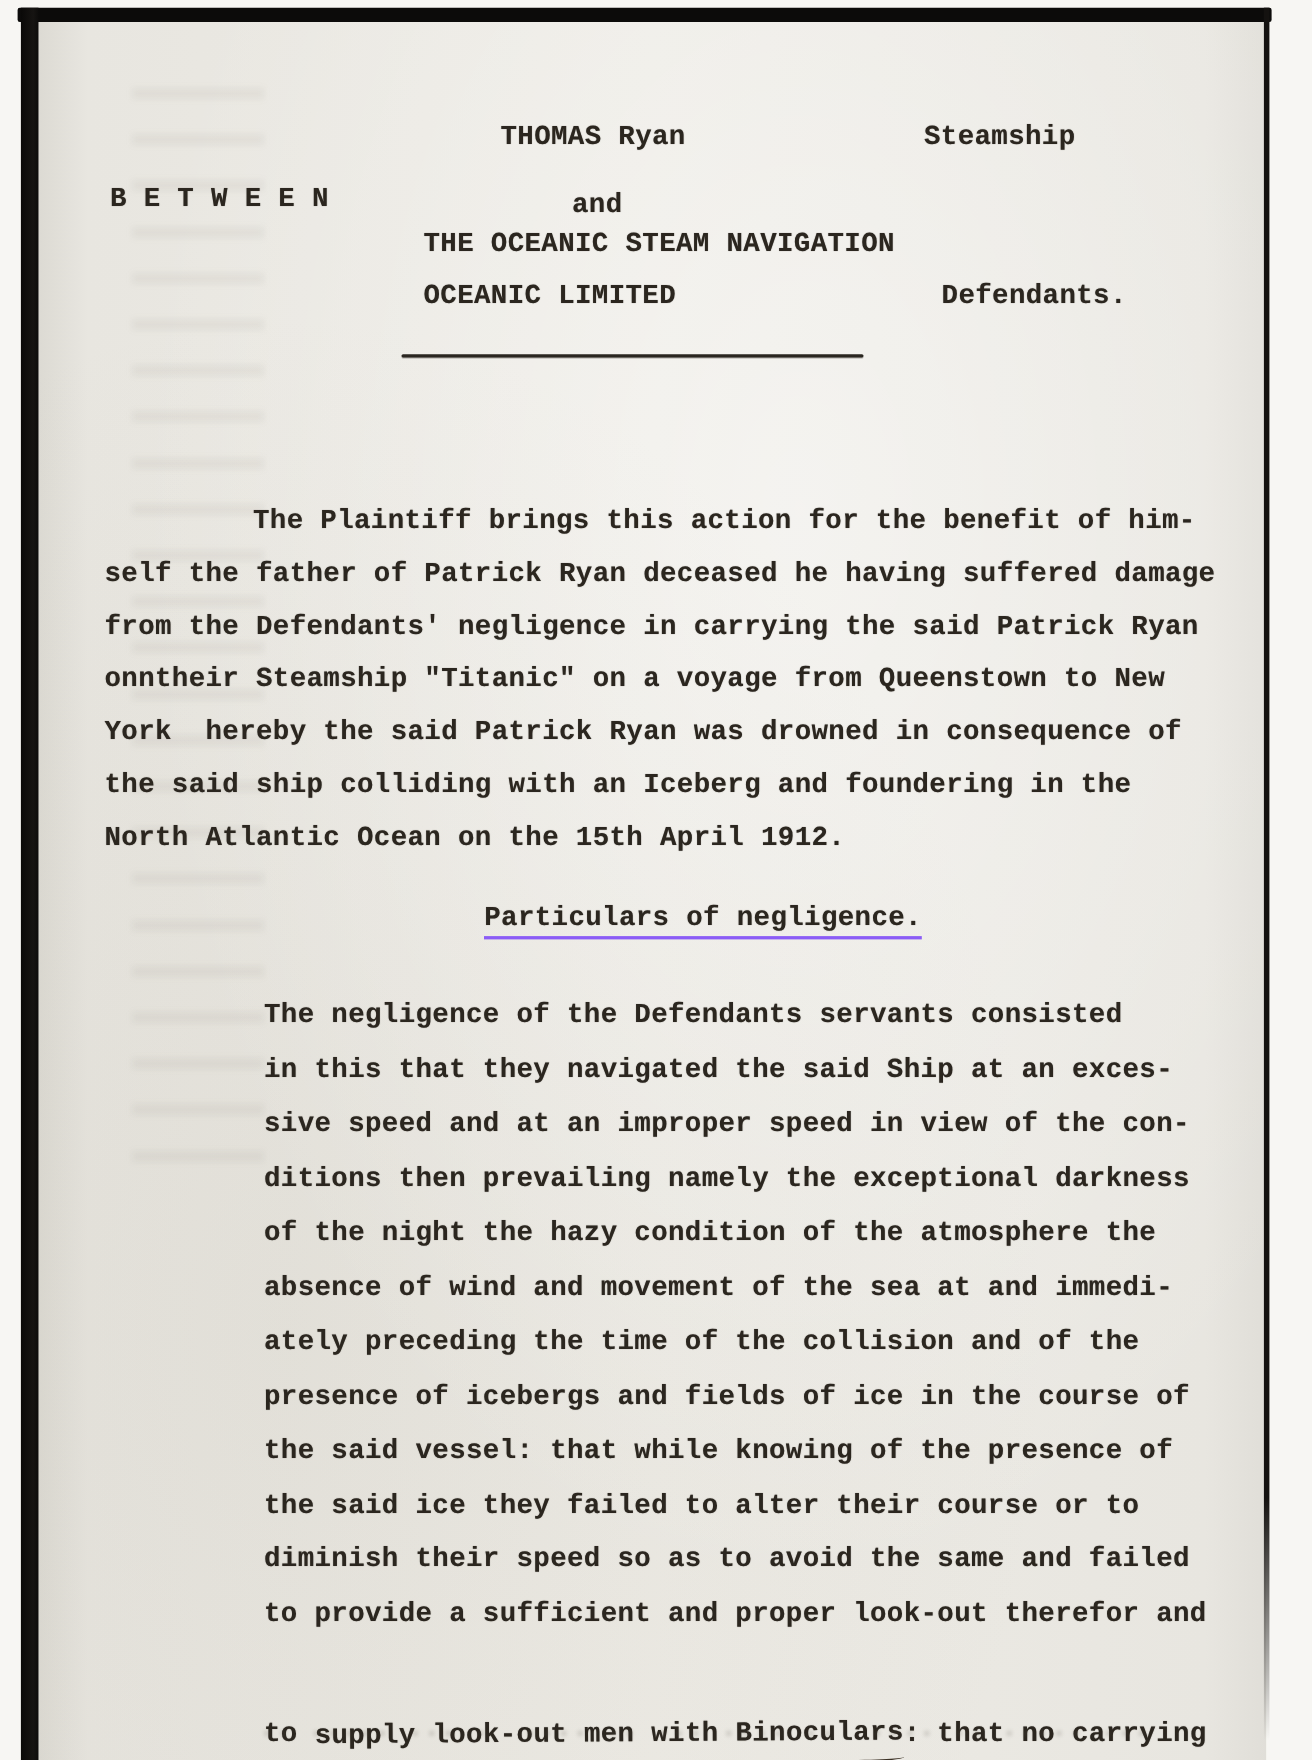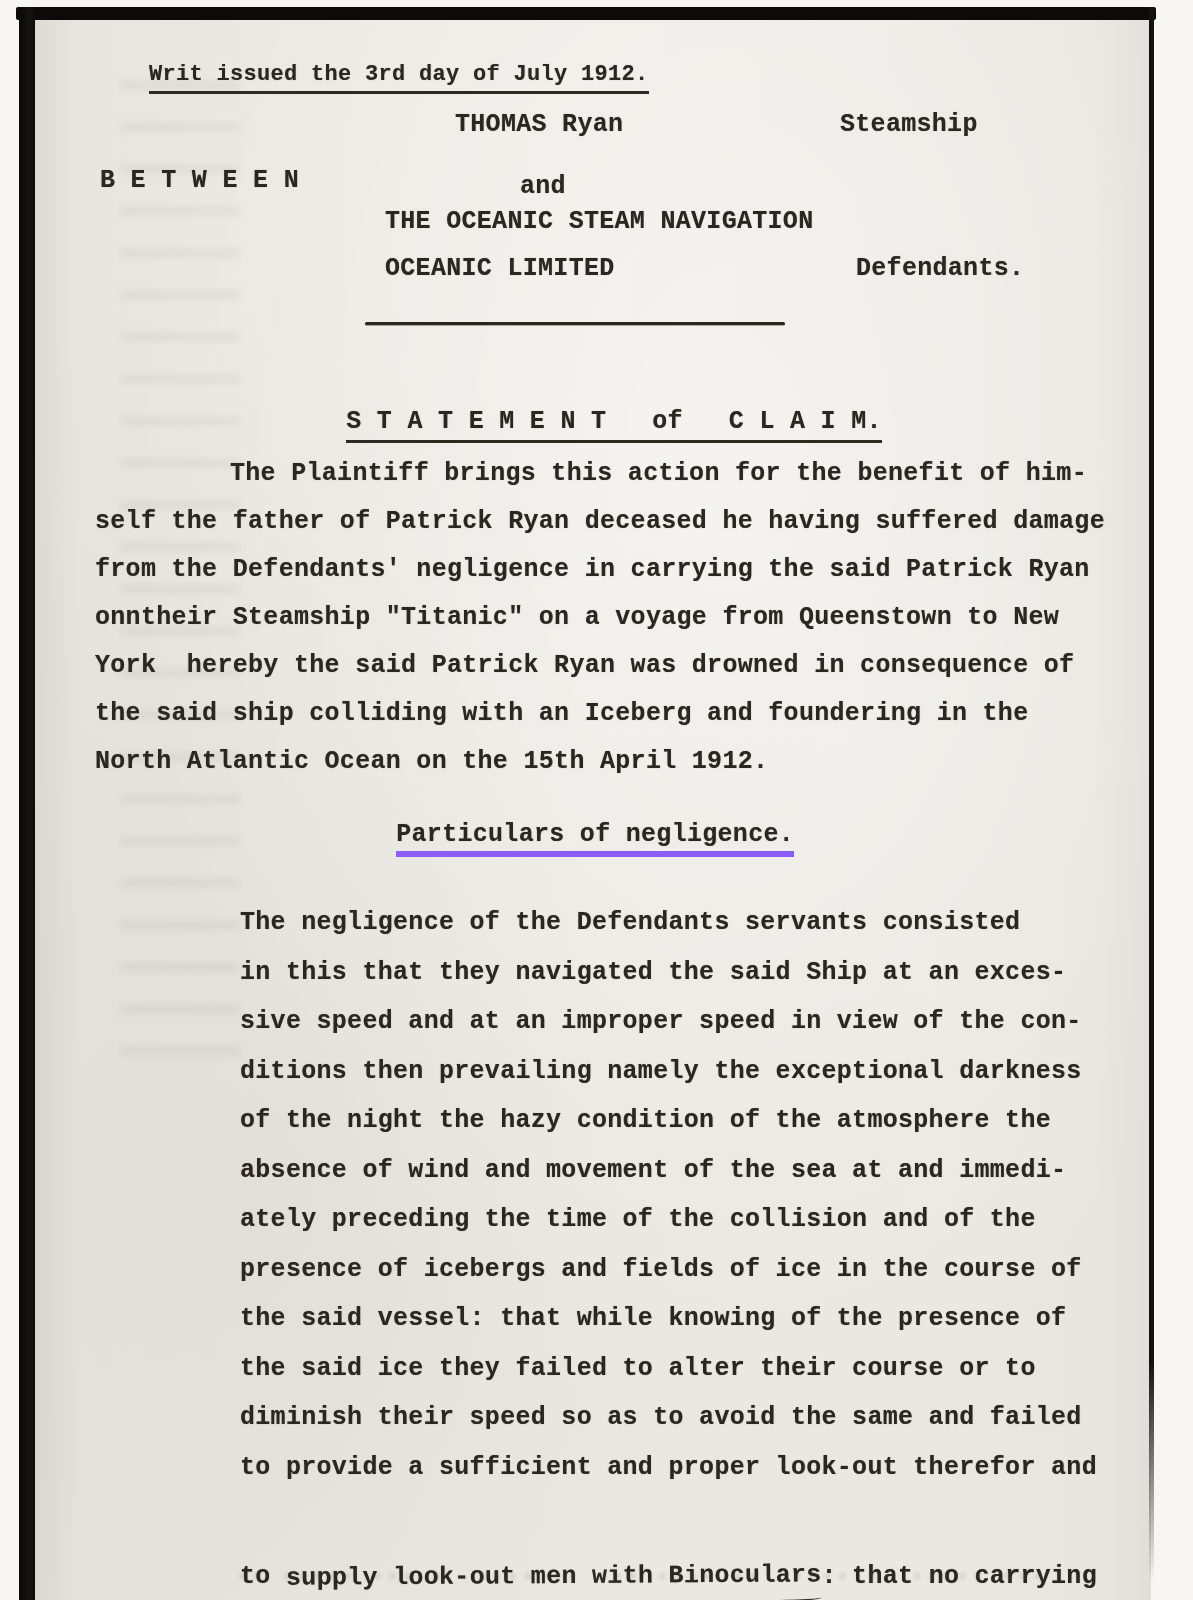--- a/index.html
+++ b/index.html
@@ -52,22 +52,23 @@
     white-space:pre;
     text-shadow:0 0 1px rgba(43,38,31,.45);
     line-height:30px;
   }
   .small { font-size:22px; }
   .u {
     border-bottom:3px solid #2e2921;
     padding-bottom:4px;
   }
   .u-thin {
-    border-bottom:6px solid #8b5cf6;
+    border-bottom:3px solid #8b5cf6;
     padding-bottom:2px;
+    margin-left:44px;
   }
   .rule {
     position:absolute; left:365px; top:322px; width:420px; height:3px;
     background:#2a2620; border-radius:2px;
     box-shadow:0 1px 0 rgba(42,38,32,.35);
   }
   .opening .tline, .particulars .tline, .particulars-wrap .tline { display:block; }
   .opening .tline { line-height:48px; height:48px; }
   .opening .tline:first-child { padding-left:135px; }
   .particulars-wrap .tline, .particulars-wrap .pline { line-height:49.5px; height:49.5px; }
@@ -88,39 +89,33 @@
 <body>
 
 <div id="screenshot">
 
   <div class="paper"></div>
   <div class="ghost-bleed"></div>
   <div class="frame-top"></div>
   <div class="frame-left"></div>
   <div class="frame-right"></div>
 
-  <div class="txt small" style="left:95px; top:30px;">
-    <span class="u">Writ issued the 3rd day of July 1912.</span>
-  </div>
 
   <div class="txt" style="left:100px; top:126px;margin-top:40px;">B E T W E E N</div>
   <div class="txt" style="left:455px; top:110px;">THOMAS Ryan</div>
   <div class="txt" style="left:840px; top:110px;">Steamship</div>
 
   <div class="txt" style="left:520px; top:172px;">and</div>
 
   <div class="txt" style="left:385px; top:207px;">THE OCEANIC STEAM NAVIGATION</div>
   <div class="txt" style="left:385px; top:254px;">OCEANIC LIMITED</div>
   <div class="txt" style="left:856px; top:254px;">Defendants.</div>
 
   <div class="rule"></div>
 
-  <div class="txt" style="left:285px; top:377px;">
-    <span class="u">S T A T E M E N T   of   C L A I M.</span>
-  </div>
 
   <div class="txt opening" style="left:95px; top:450px;"><div class="tline">The Plaintiff brings this action for the benefit of him-</div><div class="tline">self the father of Patrick Ryan deceased he having suffered damage</div><div class="tline">from the Defendants' negligence in carrying the said Patrick Ryan</div><div class="tline">onntheir Steamship "Titanic" on a voyage from Queenstown to New</div><div class="tline">York  hereby the said Patrick Ryan was drowned in consequence of</div><div class="tline">the said ship colliding with an Iceberg and foundering in the</div><div class="tline">North Atlantic Ocean on the 15th April 1912.</div></div>
 
   <div class="txt" style="left:335px; top:790px;">
     <span class="u-thin">Particulars of negligence.</span>
   </div>
 
   <div class="txt particulars-wrap" style="left:240px; top:838px;">
     <div class="particulars"><div class="tline">The negligence of the Defendants servants consisted</div><div class="tline">in this that they navigated the said Ship at an exces-</div><div class="tline">sive speed and at an improper speed in view of the con-</div><div class="tline">ditions then prevailing namely the exceptional darkness</div><div class="tline">of the night the hazy condition of the atmosphere the</div><div class="tline">absence of wind and movement of the sea at and immedi-</div><div class="tline">ately preceding the time of the collision and of the</div><div class="tline">presence of icebergs and fields of ice in the course of</div><div class="tline">the said vessel: that while knowing of the presence of</div><div class="tline">the said ice they failed to alter their course or to</div><div class="tline">diminish their speed so as to avoid the same and failed</div><div class="tline">to provide a sufficient and proper look-out therefor and</div></div>
     <div class="pline"><span>to </span><span class="hand-underline">supply look-out men with Binoculars</span><span>: that no carrying</span></div>

